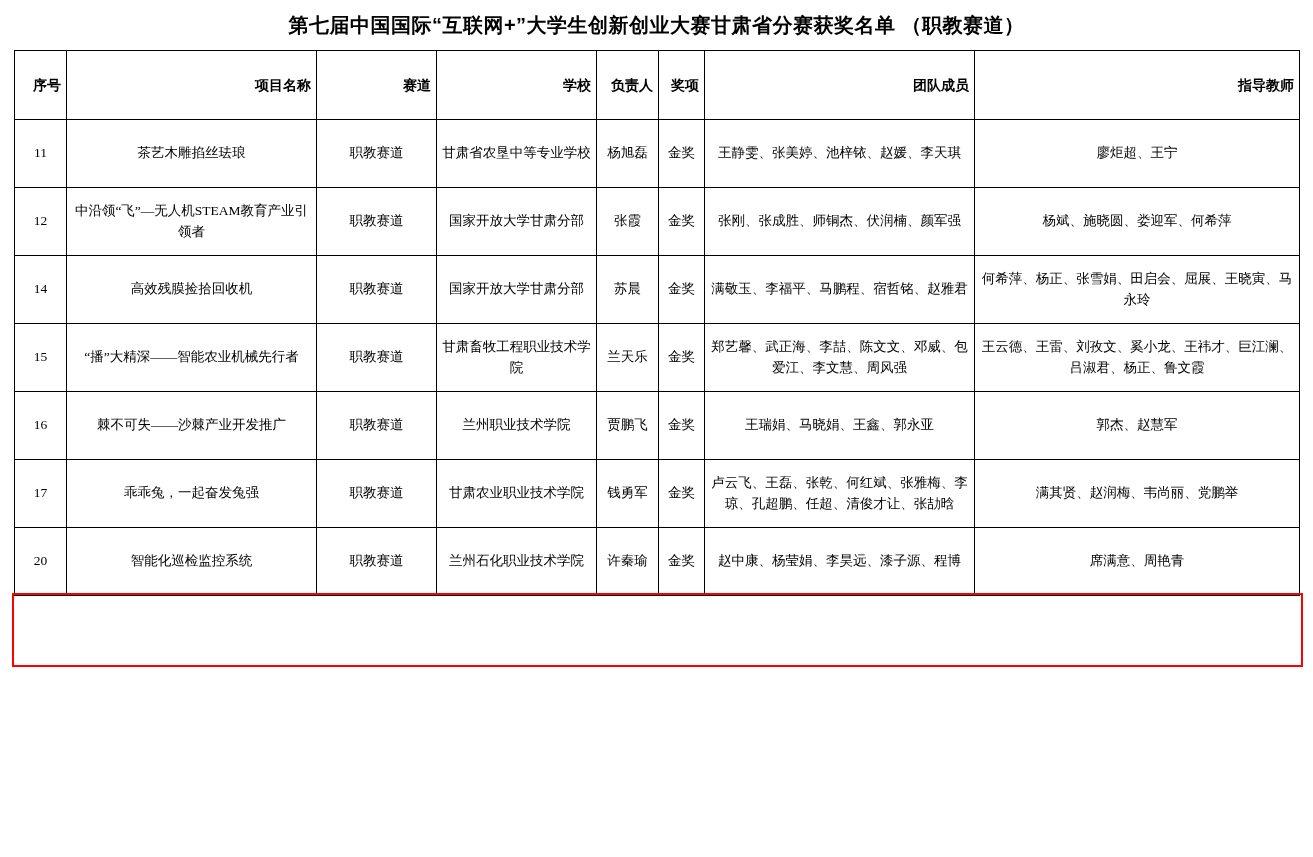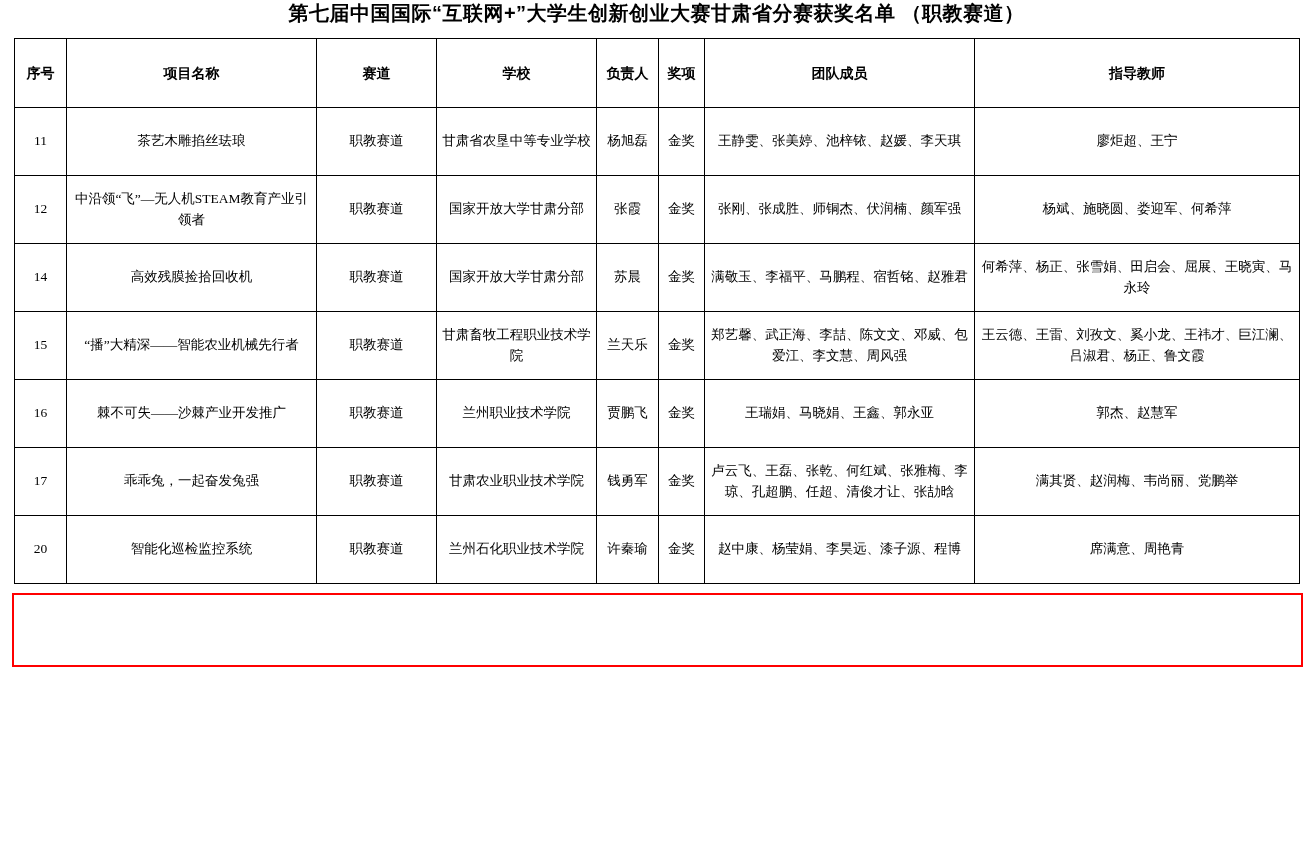--- a/index.html
+++ b/index.html
@@ -19,20 +19,21 @@
     width: 1313px;
     height: 857px;
     box-sizing: border-box;
     padding: 0 14px;
   }
   .doc-title {
     text-align: center;
     font-size: 20px;
     font-weight: bold;
     letter-spacing: 0.5px;
+    padding-top: 12px;
     padding-bottom: 12px;
     line-height: 1.3;
     white-space: nowrap;
   }
   table.award-table {
     border-collapse: collapse;
     width: 1285px;
     table-layout: fixed;
   }
   table.award-table th,
@@ -41,20 +42,21 @@
     text-align: center;
     vertical-align: middle;
     padding: 6px 5px;
     line-height: 1.5;
     word-break: break-all;
   }
   table.award-table th {
     font-size: 14px;
     font-weight: bold;
     height: 56px;
+    text-align: right;
   }
   table.award-table td {
     font-size: 13.5px;
     font-weight: normal;
   }
   tbody tr {
     height: 68px;
     font-family: Liberation Serif, serif;
   }
   

